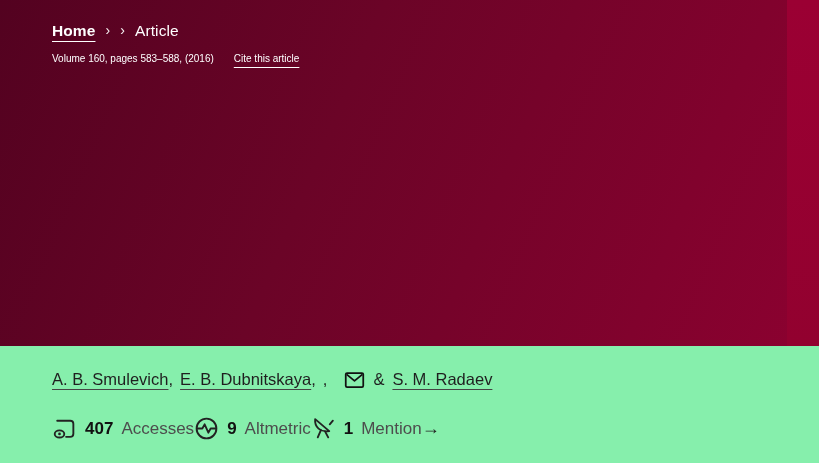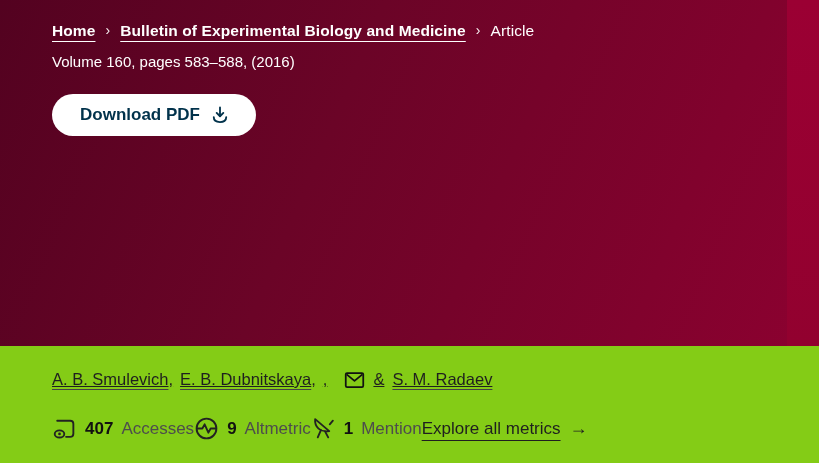--- a/index.html
+++ b/index.html
@@ -4,21 +4,21 @@
 <style>
   * { margin: 0; padding: 0; box-sizing: border-box; }
   html, body { background: #ffffff; }
   body { font-family: "Liberation Sans", sans-serif; }
 
   .page {
     position: relative;
     width: 819px;
     height: 463px;
     overflow: hidden;
-    background: #84cc16;
+    background: #86efac;
   }
 
   
   .header {
     position: relative;
     width: 100%;
     height: 346px;
     background: linear-gradient(113deg, #530220 0%, #6b0427 40%, #8c0130 100%);
     color: #ffffff;
     padding: 22px 0 0 52px;
@@ -62,21 +62,21 @@
     font-weight: 700;
     letter-spacing: -0.2px;
   }
 
   .pub-line {
     margin-top: 26px;
     font-size: 15.5px;
   }
   .vol-line {
     margin-top: 13px;
-    font-size: 15px;
+    font-size: 10px;
     display: flex;
     align-items: center;
   }
   .cite-link {
     color: #ffffff;
     margin-left: 20px;
     text-decoration: underline;
     text-underline-offset: 5px;
     text-decoration-thickness: 1px;
     cursor: pointer;
@@ -102,21 +102,20 @@
   
   .article-meta {
     padding: 24px 0 0 52px;
   }
   .authors {
     font-size: 16.5px;
     color: #1f1f1f;
     display: flex;
     align-items: flex-end;
     flex-wrap: wrap;
-    text-decoration: underline;
   }
   .authors a {
     color: #1f1f1f;
     text-decoration: underline;
     text-underline-offset: 4px;
     text-decoration-thickness: 1px;
     text-decoration-color: #444444;
     cursor: pointer;
   }
   .author-sep { margin-right: 7px; }
@@ -156,41 +155,31 @@
 </head>
 <body>
 
 <div class="page">
 
   <header class="header">
 
     <nav class="breadcrumb">
       <a>Home</a>
       <span class="crumb-sep">›</span>
-      <a>Bulletin of Experimental Biology and Medicine</a>
       <span class="crumb-sep">›</span>
       <span class="crumb-current">Article</span>
     </nav>
 
 
 
     <div class="vol-line">
       <span>Volume 160, pages 583–588, (2016)</span>
+      <a class="cite-link">Cite this article</a>
     </div>
 
-    <button class="download-btn">
-      <span>Download PDF</span>
-      <span>
-        <svg width="20" height="20" viewBox="0 0 24 24" fill="none" stroke="#01324b" stroke-width="2.2" stroke-linecap="round" stroke-linejoin="round">
-          <path d="M12 3 v10"></path>
-          <path d="M8 9.5 L12 13.5 L16 9.5"></path>
-          <path d="M4.5 14.5 c0 4.5 3 6 7.5 6 s7.5 -1.5 7.5 -6"></path>
-        </svg>
-      </span>
-    </button>
 
   </header>
 
   <section class="article-meta">
 
     <div class="authors">
       <a>A. B. Smulevich</a>
         <span class="author-sep">,</span>
       <a>E. B. Dubnitskaya</a>
         <span class="author-sep">,</span>
@@ -237,21 +226,20 @@
             <path d="M9.5 13.5 L6.5 20.5"></path>
             <path d="M13.5 14.8 L16.5 20.5"></path>
             <path d="M18 8 L21 4.5"></path>
           </svg>
         </span>
         <span class="metric-value">1</span>
         <span class="metric-label">Mention</span>
       </div>
 
       <a class="explore-link">
-        <span class="explore-text">Explore all metrics</span>
         <span class="explore-arrow">→</span>
       </a>
 
     </div>
 
   </section>
 
 </div>
 
 </body></html>

